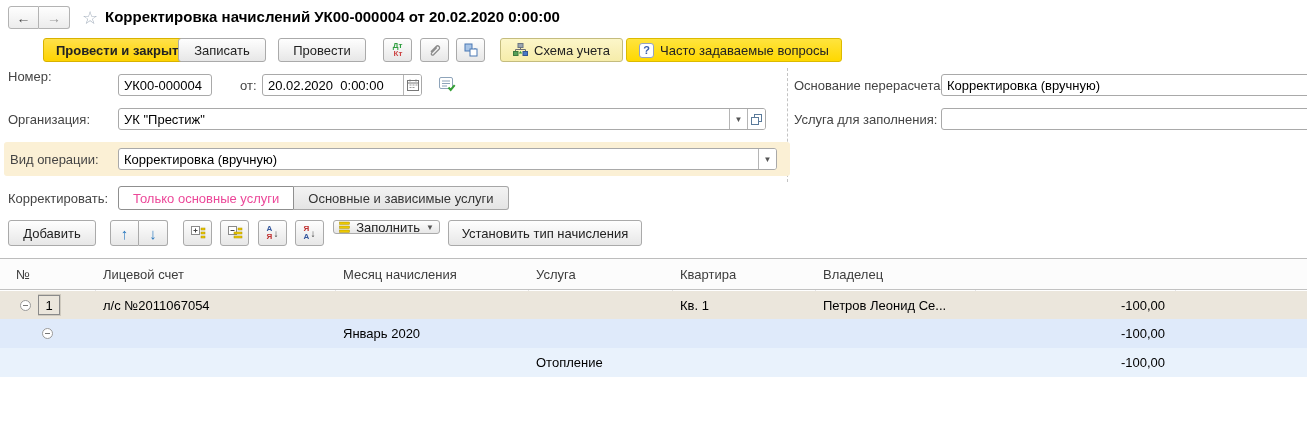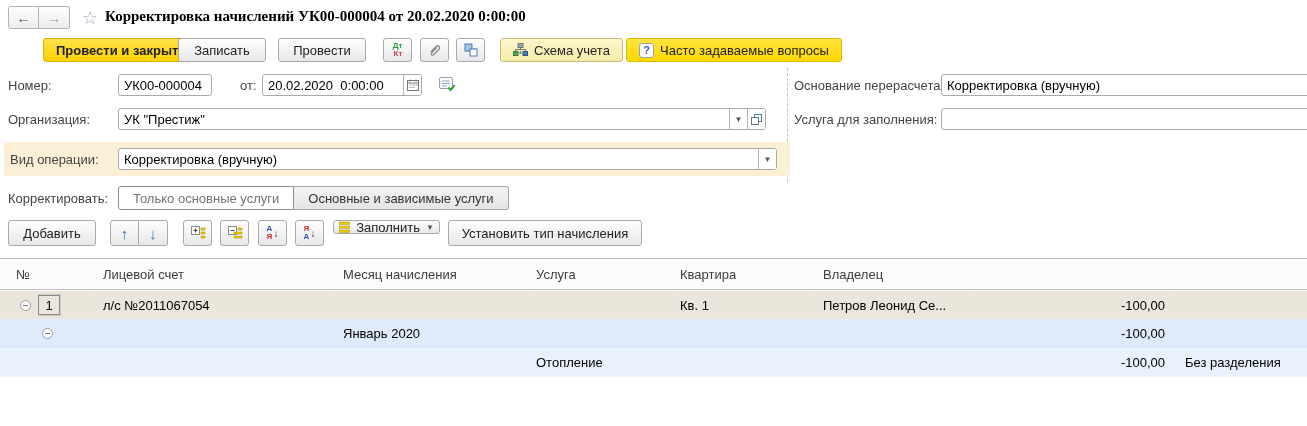--- a/index.html
+++ b/index.html
@@ -13,21 +13,21 @@
   
   .navgroup { left:8px; top:6px; display:flex; }
   .navbtn {
     width:31px; height:23px; display:flex; align-items:center; justify-content:center;
     background:linear-gradient(#fefefe,#ececec); border:1px solid #b3b3b3; cursor:pointer;
     font-size:14px;
   }
   .navbtn.back { border-radius:3px 0 0 3px; color:#4a4a4a; font-weight:bold; }
   .navbtn.fwd  { border-radius:0 3px 3px 0; border-left:none; color:#9a9a9a; }
   .star { left:82px; top:7px; font-size:18px; color:#a7b2bf; }
-  .pagetitle { left:105px; top:8px; font-size:15px; font-weight:bold; color:#000; white-space:nowrap;font-family:Liberation Serif, serif; }
+  .pagetitle { left:105px; top:8px; font-size:15px; font-weight:bold; color:#000; white-space:nowrap; }
 
   
   .btn {
     display:inline-flex; align-items:center; justify-content:center; gap:6px;
     height:24px; padding:0 12px; background:linear-gradient(#fefefe,#e7e7e7);
     border:1px solid #aaa; border-radius:3px; font-size:13px; color:#222;
     cursor:pointer; white-space:nowrap;
   }
   .btn-primary { background:linear-gradient(#ffe14a,#fed300); border-color:#d8b200; font-weight:bold;margin-left:35px; }
   .btn-yellow  { background:linear-gradient(#ffe43e,#ffd800); border-color:#dcba00; }
@@ -52,21 +52,21 @@
   .dashsep { border-left:1px dashed #c3c3c3; width:0; }
 
   .opband { background:#fbf0d5; border-radius:3px; }
 
   
   .toggle { display:flex; height:24px; }
   .tbtn {
     display:flex; align-items:center; padding:0 14px; border:1px solid #a6a6a6;
     background:linear-gradient(#f3f3f3,#e4e4e4); color:#333; cursor:pointer; white-space:nowrap;
   }
-  .tbtn.on { background:#fff; color:#737373; border-color:#8f8f8f; }
+  .tbtn.on { background:#fff; color:#ec4899; border-color:#8f8f8f; }
   .tbtn:first-child { border-radius:3px 0 0 3px; }
   .tbtn:last-child  { border-radius:0 3px 3px 0; border-left:none; }
 
   
   .letters { display:flex; align-items:center; gap:1px; }
   .lcol { display:flex; flex-direction:column; font:bold 8px "Liberation Sans",sans-serif; line-height:8px; }
   .arr { font-size:10px; color:#333; }
 
   .dtkt { display:flex; flex-direction:column; font:bold 8px "Liberation Sans",sans-serif; line-height:8px; }
   .dtkt .dt { color:#2f9e3f; align-self:flex-start; }
@@ -151,21 +151,21 @@
         <path d="M7.5 8 l-1.8 2.4 h3.6 z" fill="#2f9e3f"></path>
       </svg>
     </span>
     <span>Схема учета</span>
   </div>
   <div class="abs btn btn-yellow" style="left:626px; top:38px;">
     <span class="qicon">?</span>
     <span>Часто задаваемые вопросы</span>
   </div>
 
-  <div class="abs label" style="left:8px; top:78px;">Номер:</div>
+  <div class="abs label" style="left:8px; top:69px;">Номер:</div>
   <div class="abs inputwrap" style="left:118px; top:74px; width:94px;">
     <input value="УК00-000004" style="">
   </div>
   <div class="abs label" style="left:240px; top:78px;">от:</div>
   <div class="abs inputwrap" style="left:262px; top:74px; width:160px;">
     <input value="20.02.2020  0:00:00" style="">
     <span class="seg">
       <svg width="12" height="12" viewBox="0 0 12 12">
         <rect x="0.5" y="1.5" width="11" height="10" fill="#fff" stroke="#777"></rect>
         <path d="M0.5 4 h11 M3 0.5 v2 M9 0.5 v2" stroke="#777" fill="none"></path>
@@ -325,17 +325,16 @@
       <div class="td" style="left:42px; width:14px;">
           <span class="expander"></span>
         </div>
       <div class="td" style="left:343px; width:180px;">Январь 2020</div>
       <div class="td num" style="left:975px; width:190px;">-100,00</div>
     </div>
 
     <div class="trow" style="top:89px; height:29px; background:#e9f2fc;">
       <div class="td" style="left:536px; width:130px;">Отопление</div>
       <div class="td num" style="left:975px; width:190px;">-100,00</div>
-      <div class="td" style="left:1185px; width:120px;">Без разделения</div>
     </div>
   </div>
 
 </div>
 
 </body></html>

